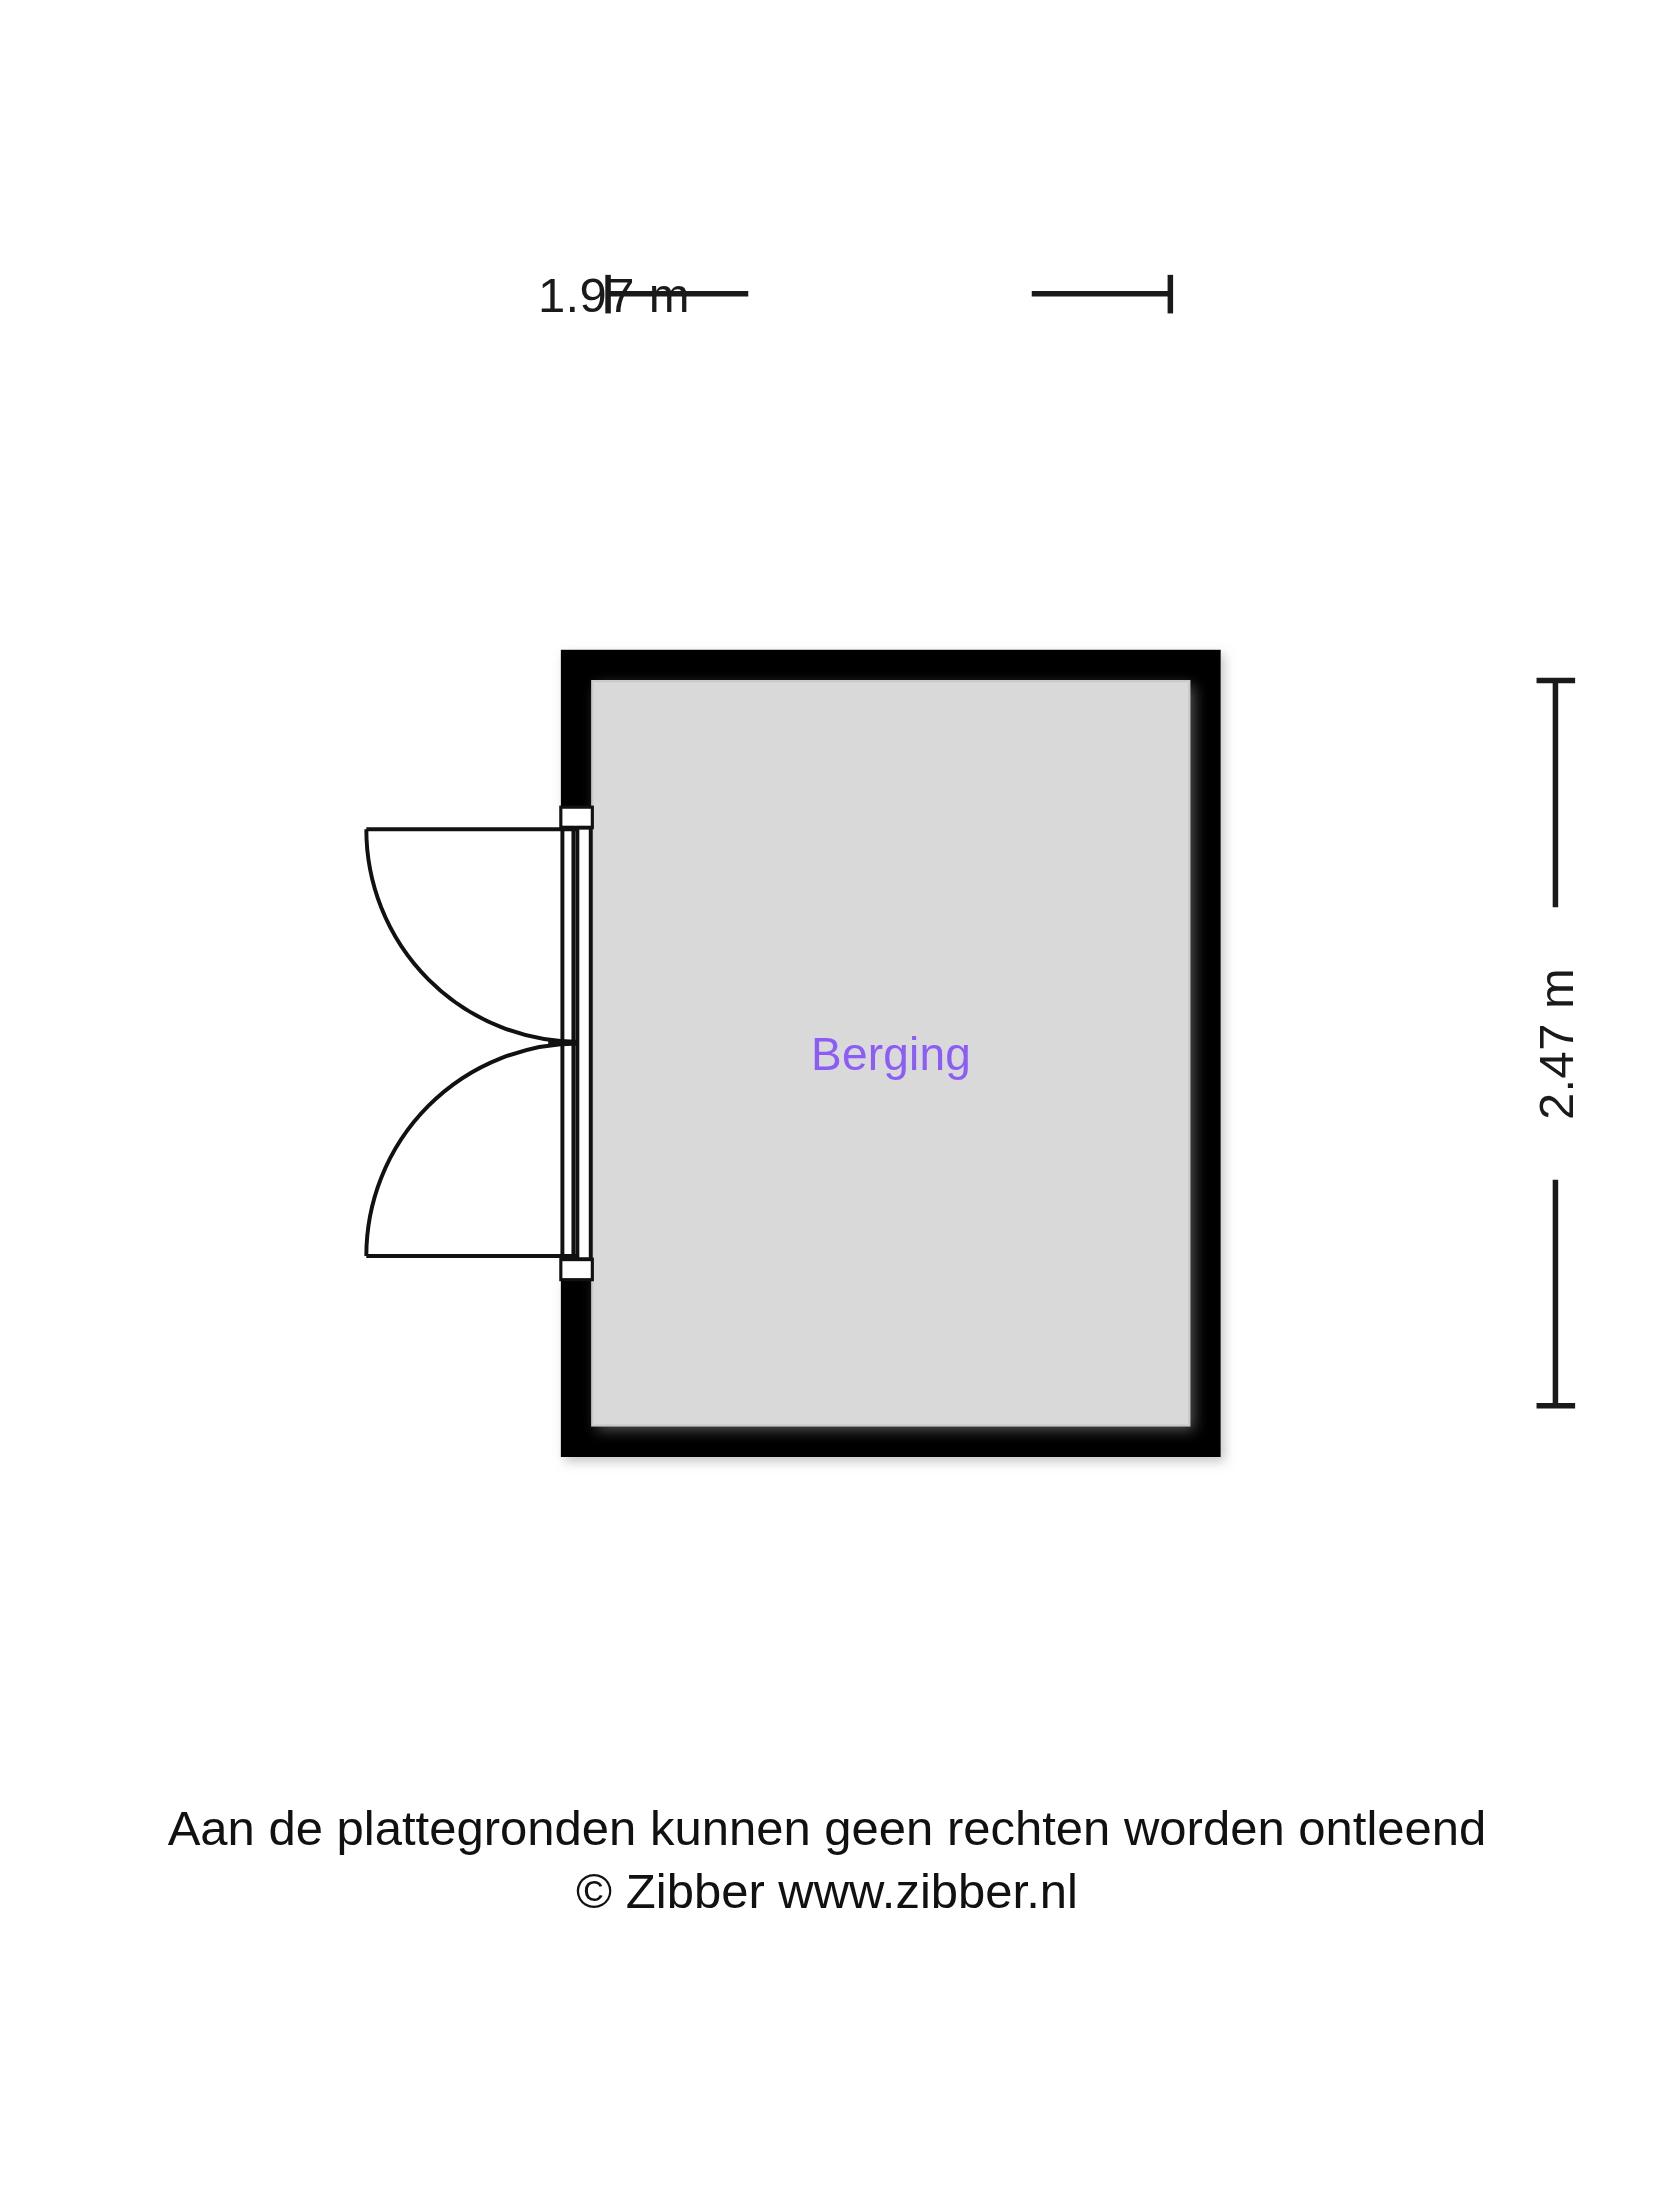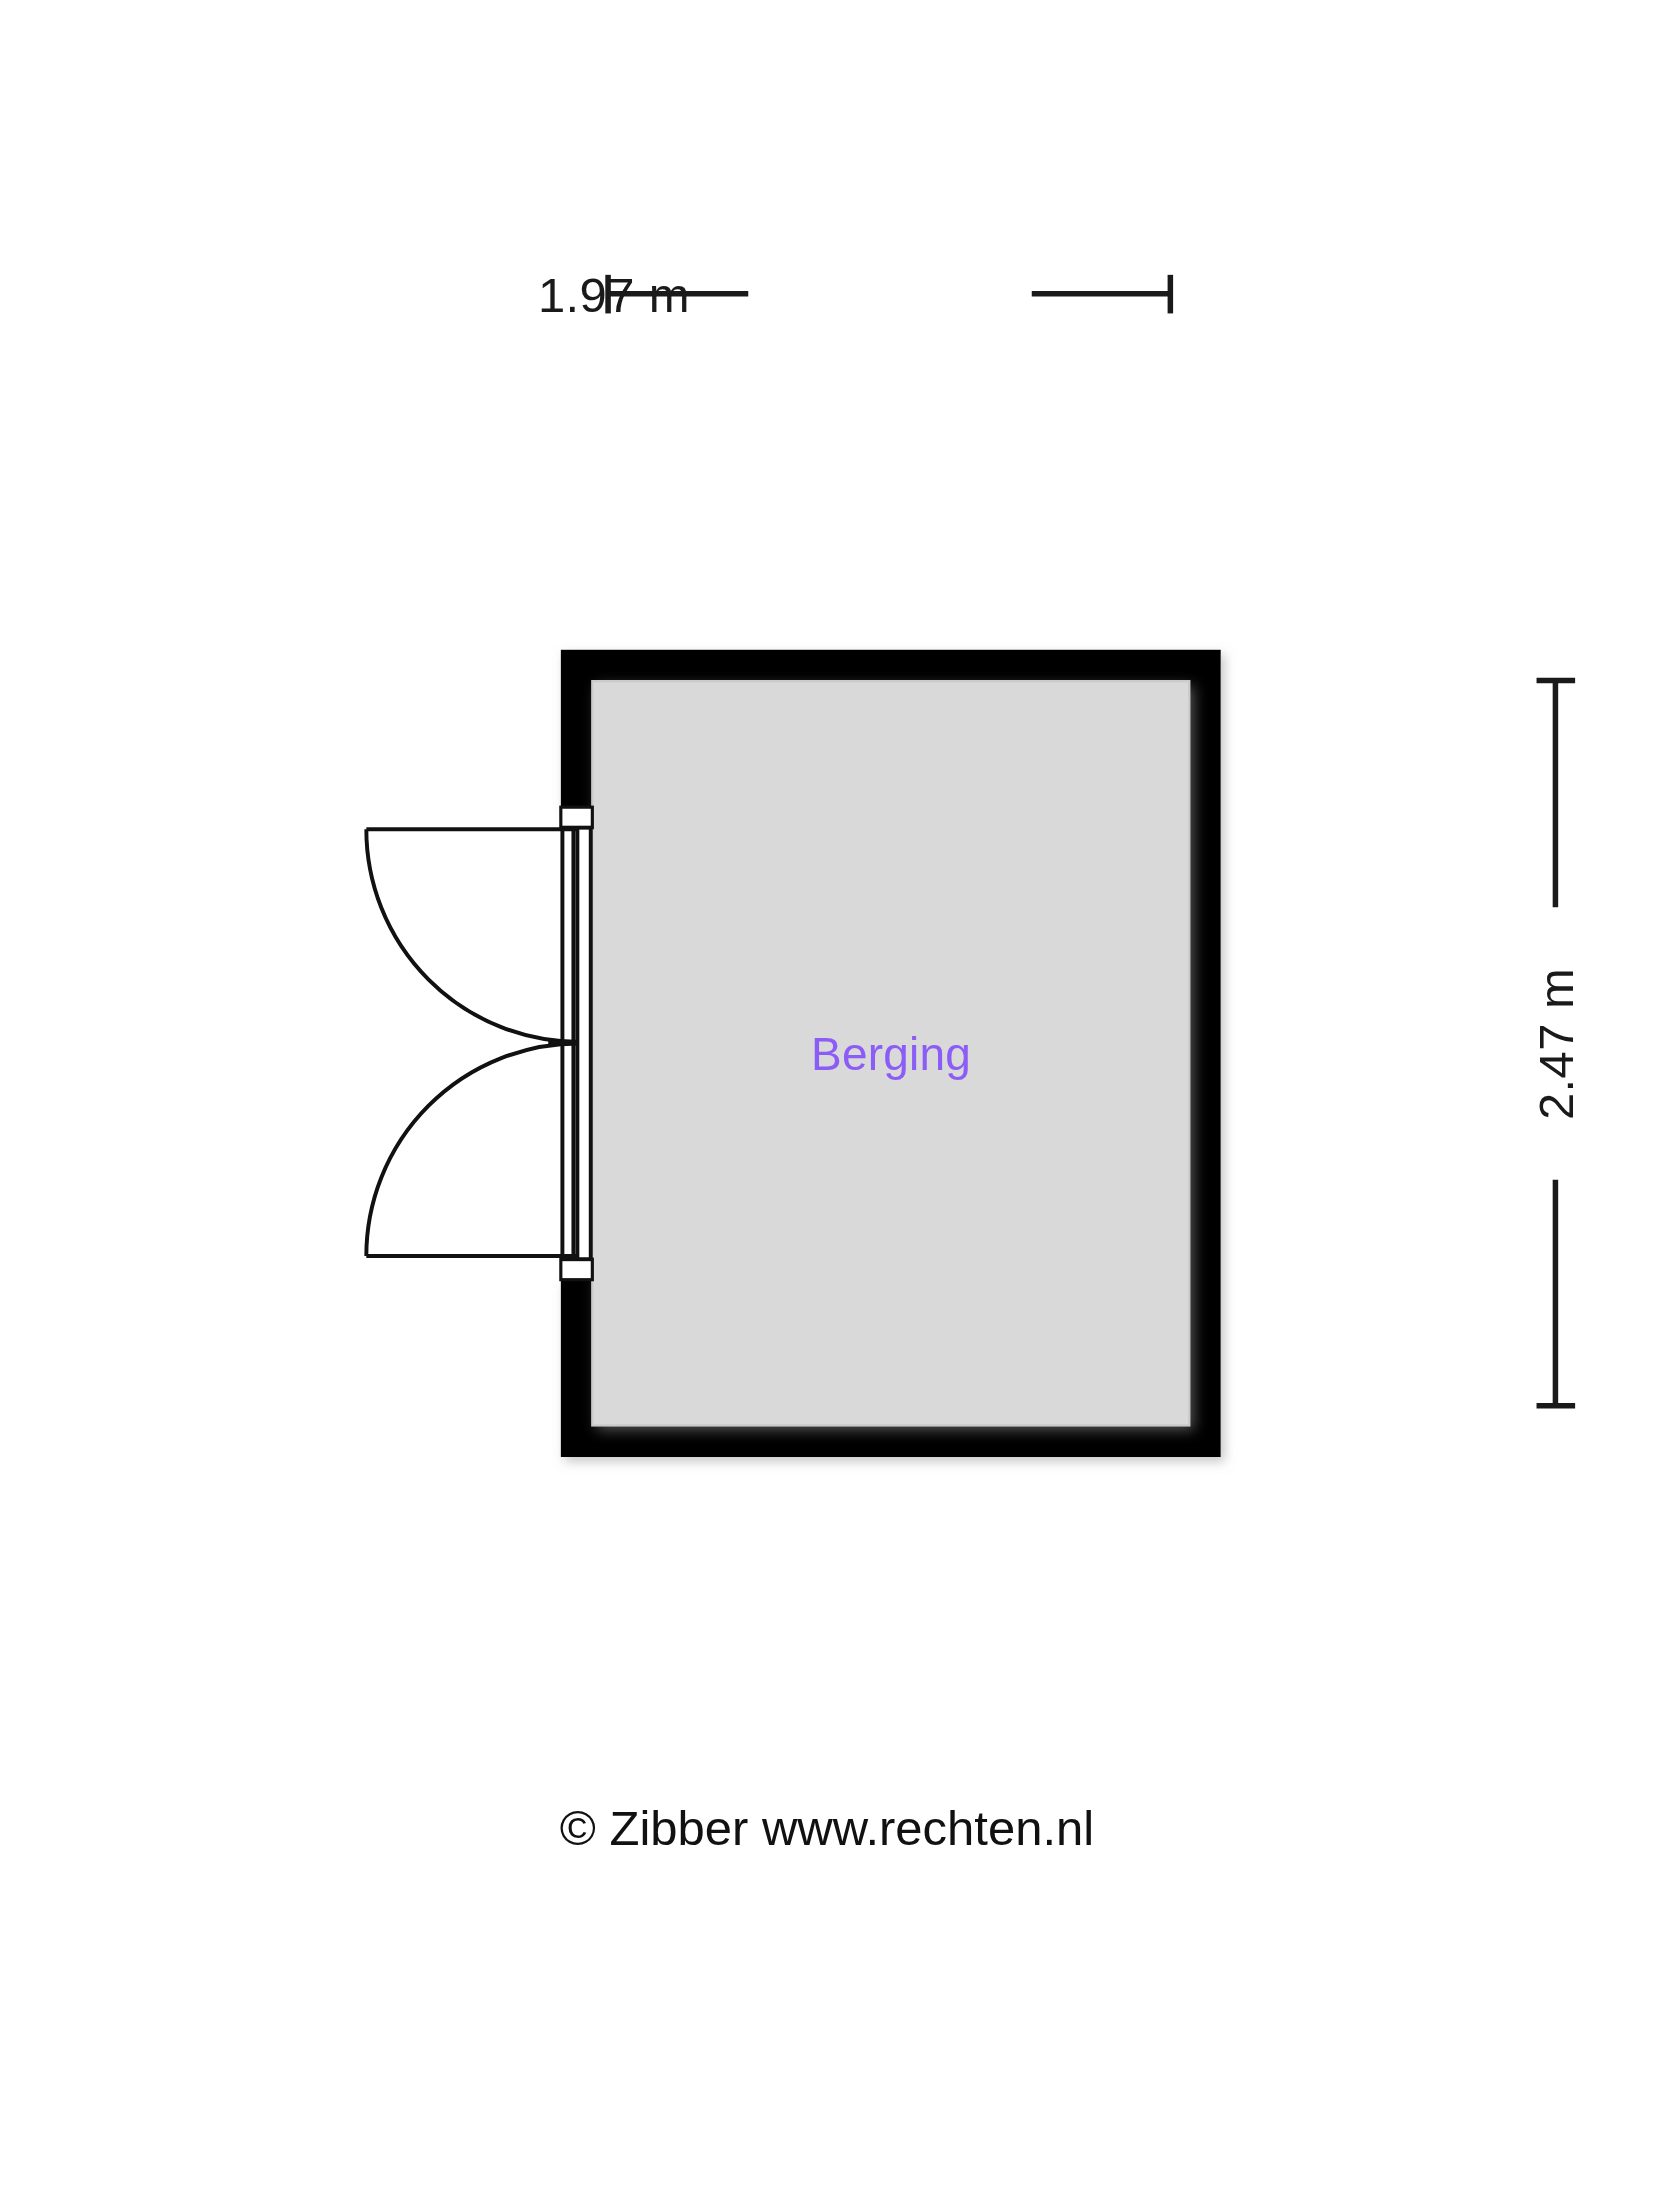--- a/index.html
+++ b/index.html
@@ -170,17 +170,18 @@
 
   </svg>
 
   <div class="dim-label" id="dim-top-label">1.97 m</div>
 
   <div class="dim-label" id="dim-right-label">2.47 m</div>
 
   <div id="room-label-berging">Berging</div>
 
   <div id="footer">
-    <div class="line line-2">© Zibber www.rechten.nl</div>
+    <div class="line line-1">Aan de plattegronden kunnen geen rechten worden ontleend</div>
+    <div class="line line-2">© Zibber www.zibber.nl</div>
   </div>
 
 </div>
 
 
 </body></html>

